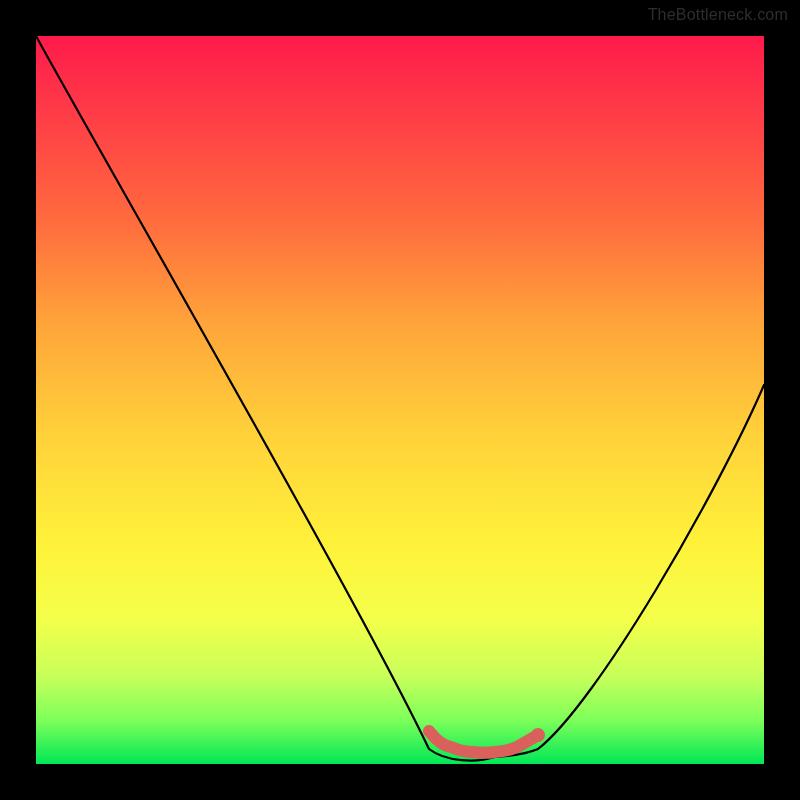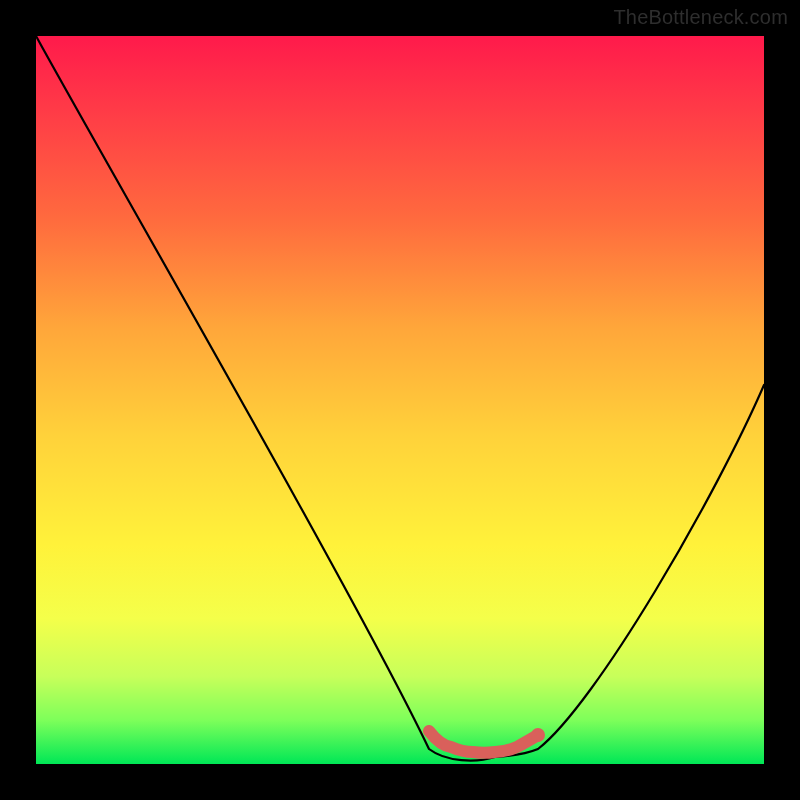--- a/index.html
+++ b/index.html
@@ -50,21 +50,21 @@
     left: 0;
     top: 0;
     width: 728px;
     height: 728px;
     pointer-events: none;
   }
   .attribution {
     position: absolute;
     right: 12px;
     top: 6px;
-    font-size: 20px;
+    font-size: 16px;
     color: #2e2e2e;
     font-weight: 400;
     letter-spacing: 0.2px;
   }
 </style>
 </head>
 <body>
 
 <div class="frame">
 

